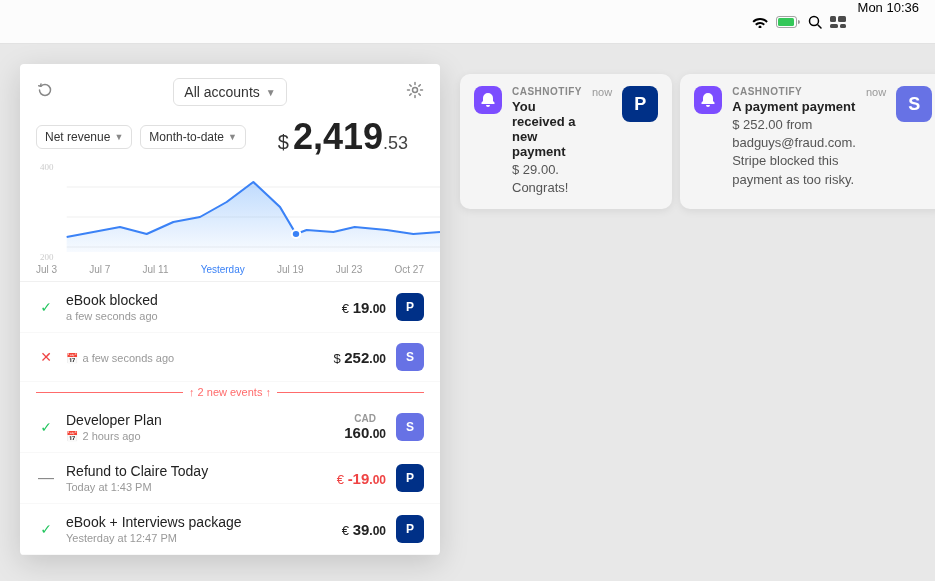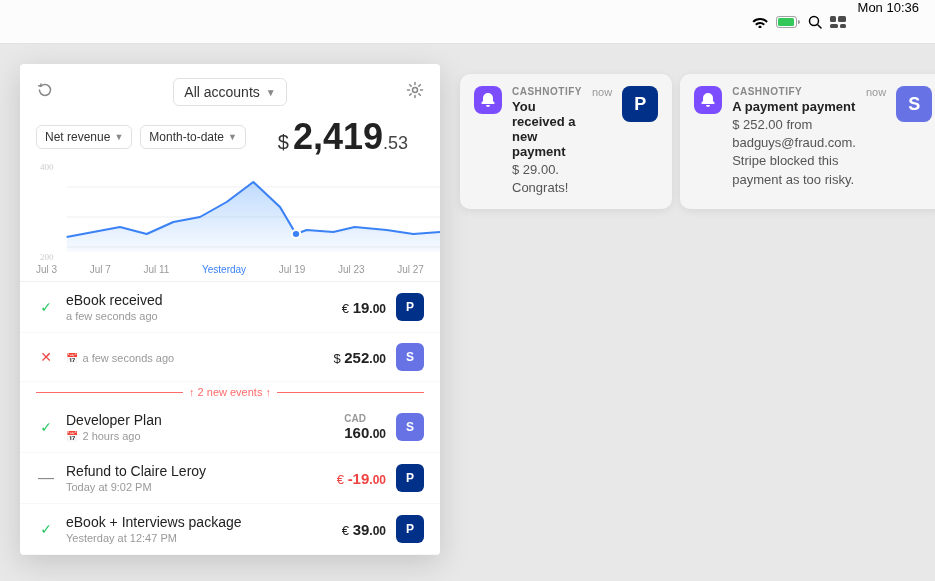--- a/index.html
+++ b/index.html
@@ -448,29 +448,29 @@
       </svg>
     </div>
 
     <div class="chart-labels">
       <span>Jul 3</span>
       <span>Jul 7</span>
       <span>Jul 11</span>
       <span style="color:#3b82f6;font-weight:400;">Yesterday</span>
       <span>Jul 19</span>
       <span>Jul 23</span>
-      <span>Jul 27</span>
+      <span>Oct 27</span>
     </div>
 
     <div class="transactions-list">
 
       <div class="transaction-item">
         <span class="status-icon success">✓</span>
         <div class="transaction-info">
-          <div class="transaction-name">eBook received</div>
+          <div class="transaction-name">eBook blocked</div>
           <div class="transaction-time">a few seconds ago</div>
         </div>
         <div class="transaction-amount">
           <span class="currency">€ </span><span>19</span><span style="font-size:12px;">.00</span>
         </div>
         <div class="payment-badge paypal">P</div>
       </div>
 
       <div class="transaction-item">
         <span class="status-icon error">✕</span>
@@ -495,31 +495,31 @@
       <div class="transaction-item">
         <span class="status-icon success">✓</span>
         <div class="transaction-info">
           <div class="transaction-name">Developer Plan</div>
           <div class="transaction-time">
             <span class="calendar-icon">📅</span>
             2 hours ago
           </div>
         </div>
         <div class="transaction-amount">
-          <span style="font-size:10px;color:#999;display:block;text-align:left;">CAD</span>
+          <span style="font-size:10px;color:#999;display:block;text-align:center;">CAD</span>
           <span>160</span><span style="font-size:12px;">.00</span>
         </div>
         <div class="payment-badge stripe">S</div>
       </div>
 
       <div class="transaction-item">
         <span class="status-icon refund">—</span>
         <div class="transaction-info">
-          <div class="transaction-name">Refund to Claire Leroy</div>
-          <div class="transaction-time">Today at 9:02 PM</div>
+          <div class="transaction-name">Refund to Claire Today</div>
+          <div class="transaction-time">Today at 1:43 PM</div>
         </div>
         <div class="transaction-amount negative">
           <span class="currency">€ </span><span>-19</span><span style="font-size:12px;">.00</span>
         </div>
         <div class="payment-badge paypal">P</div>
       </div>
 
       <div class="transaction-item">
         <span class="status-icon success">✓</span>
         <div class="transaction-info">

